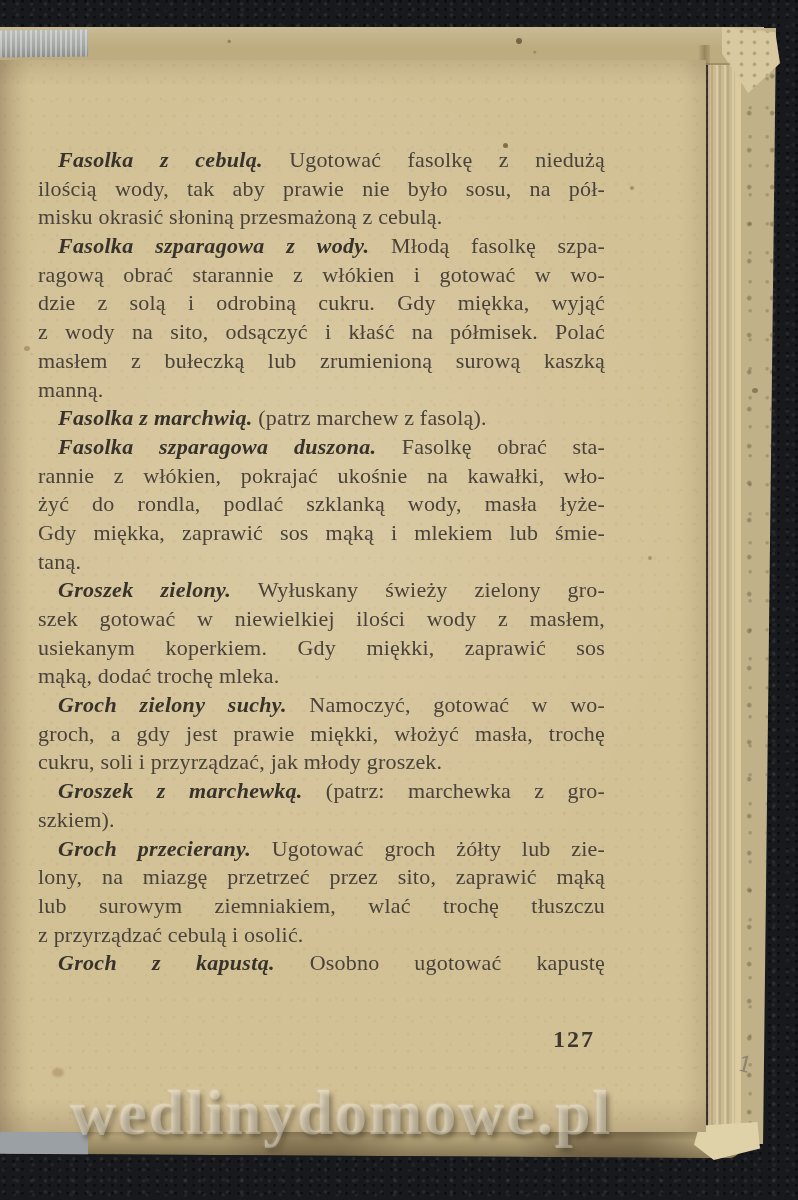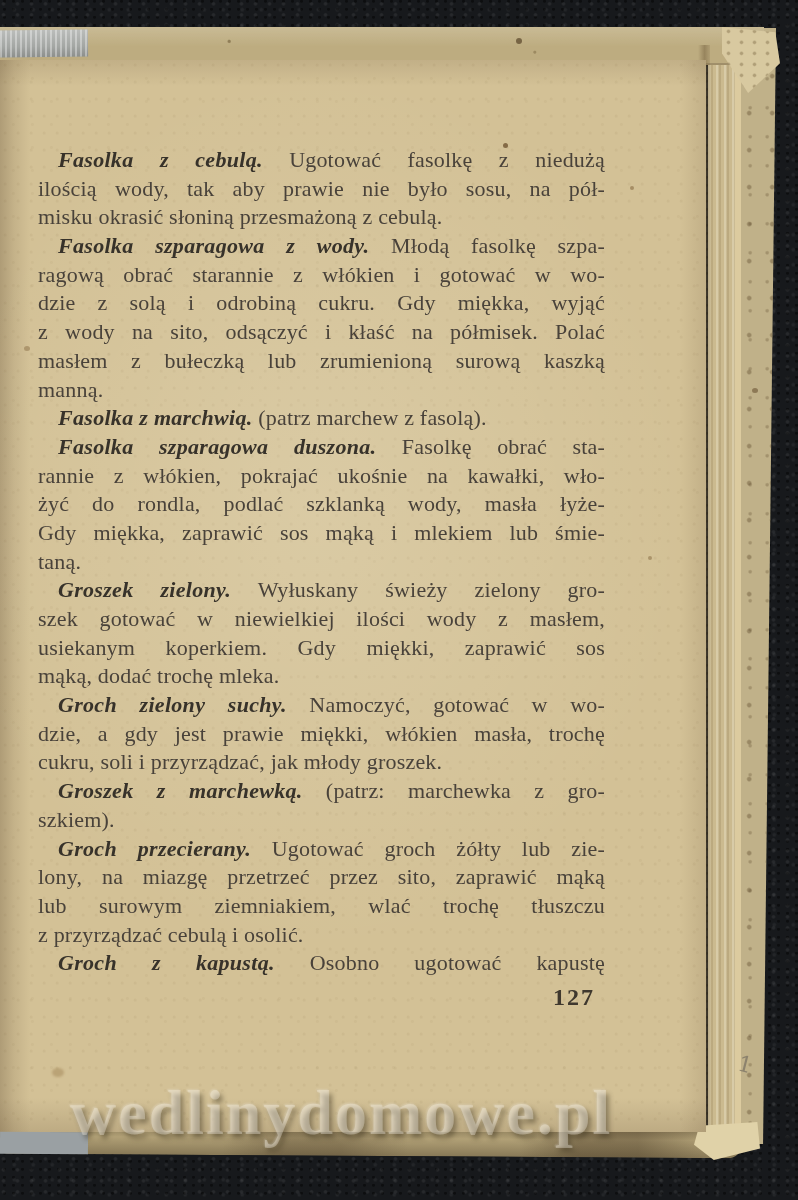--- a/index.html
+++ b/index.html
@@ -127,21 +127,21 @@
     -moz-text-align-last:justify;
     text-align-last:justify;
     white-space:normal;
     height:28.7px;overflow:visible;
   }
   .ln.first{padding-left:20px;}
   .ln.last{-moz-text-align-last:left;text-align-last:left;}
   .ln b{font-weight:bold;color:var(--ink-bold);letter-spacing:.3px;font-style:italic;}
   
   .page-number{
-    position:absolute;left:553px;top:984px;z-index:7;
+    position:absolute;left:553px;top:1026px;z-index:7;
     color:#3f382e;font-size:24px;font-weight:bold;letter-spacing:2px;
   }
   
   .pencil-mark{
     position:absolute;left:738px;top:1052px;z-index:7;
     color:rgba(130,122,105,.85);font-size:22px;
     transform:rotate(14deg);
     font-family:"DejaVu Serif", serif;
   }
   
@@ -209,21 +209,21 @@
       <div class="ln last">taną.</div>
     </div>
     <div class="para">
       <div class="ln first"><b>Groszek zielony.</b> Wyłuskany świeży zielony gro-</div>
       <div class="ln">szek gotować w niewielkiej ilości wody z masłem,</div>
       <div class="ln">usiekanym koperkiem. Gdy miękki, zaprawić sos</div>
       <div class="ln last">mąką, dodać trochę mleka.</div>
     </div>
     <div class="para">
       <div class="ln first"><b>Groch zielony suchy.</b> Namoczyć, gotować w wo-</div>
-      <div class="ln">dzie, a gdy jest prawie miękki, włókien masła, trochę</div>
+      <div class="ln">groch, a gdy jest prawie miękki, włożyć masła, trochę</div>
       <div class="ln last">cukru, soli i przyrządzać, jak młody groszek.</div>
     </div>
     <div class="para">
       <div class="ln first"><b>Groszek z marchewką.</b> (patrz: marchewka z gro-</div>
       <div class="ln last">szkiem).</div>
     </div>
     <div class="para">
       <div class="ln first"><b>Groch przecierany.</b> Ugotować groch żółty lub zie-</div>
       <div class="ln">lony, na miazgę przetrzeć przez sito, zaprawić mąką</div>
       <div class="ln">lub surowym ziemniakiem, wlać trochę tłuszczu</div>

